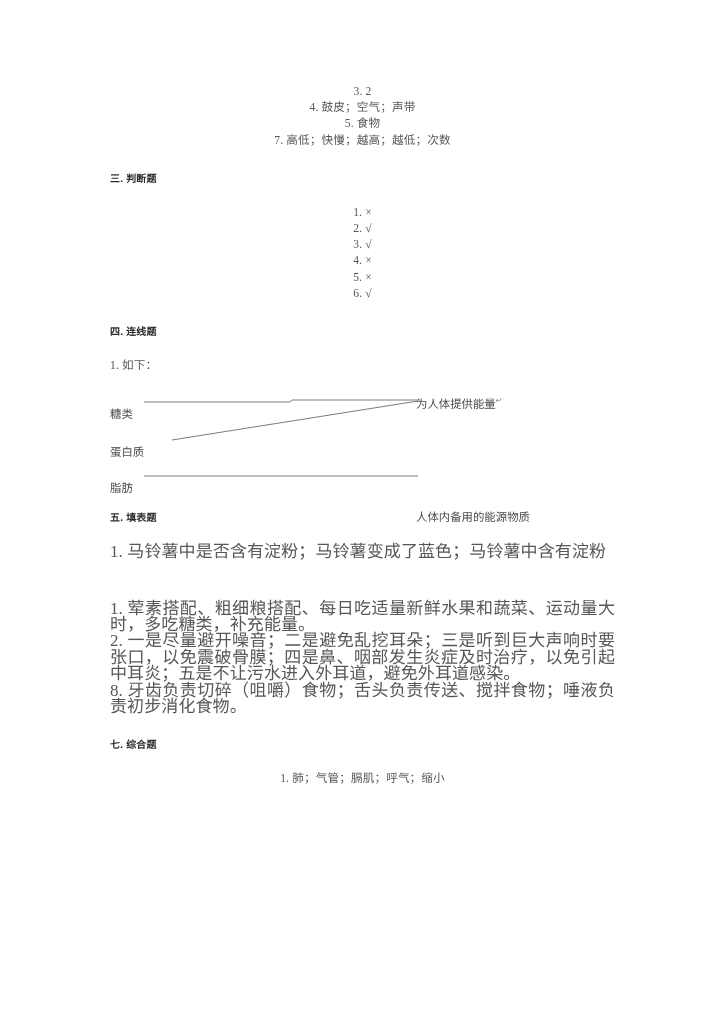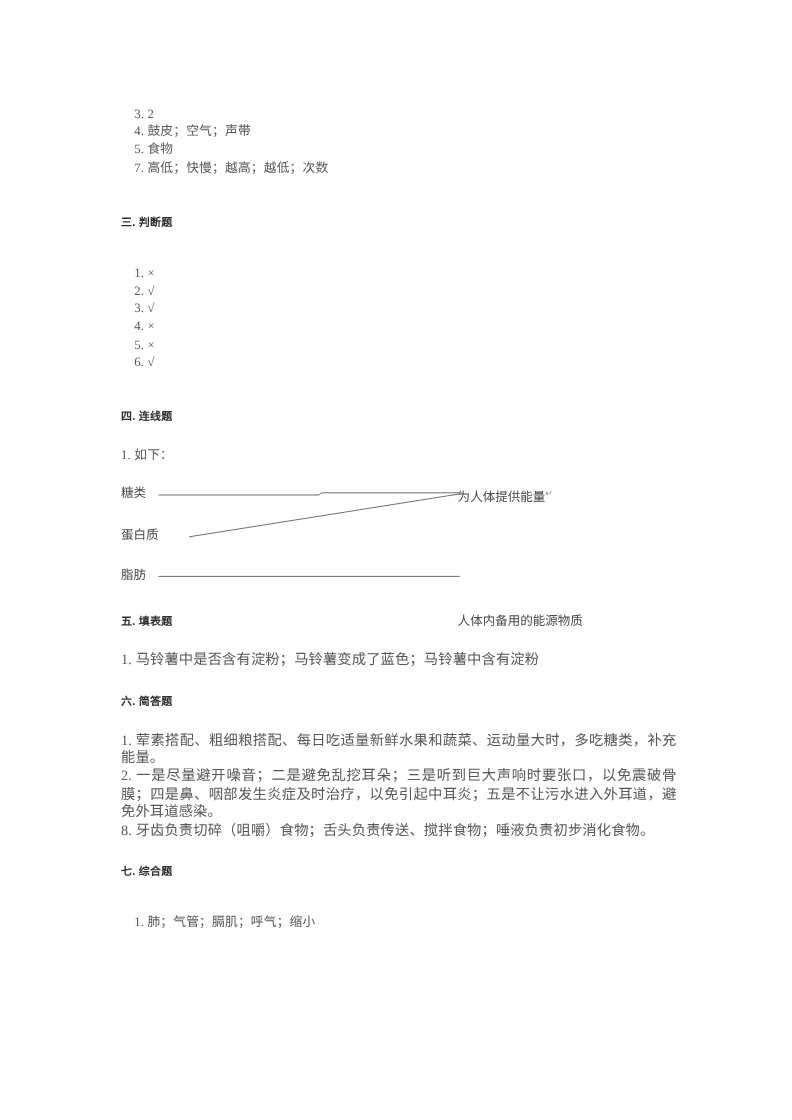--- a/index.html
+++ b/index.html
@@ -34,40 +34,41 @@
 
   
   .ans-line {
     font-size: 11.6px;
     line-height: 16.2px;
     color: #575757;
     letter-spacing: 0.15px;
     white-space: pre-wrap;
   }
   .ans-block {
-    margin: 12px;
+    margin: 0;
     padding: 0;
+    text-align: center;
   }
 
   
   .heading {
     font-family: "Liberation Sans", "DejaVu Sans", sans-serif;
     font-weight: bold;
     font-size: 10px;
     line-height: 16px;
     color: #2e2e2e;
     letter-spacing: 0.2px;
   }
   .gap-before-heading { height: 22px; }
   .gap-after-heading  { height: 18px; }
   .gap-small          { height: 12px; }
 
   
   .para {
-    font-size: 13px;
+    font-size: 17px;
     line-height: 16.4px;
     color: #575757;
     text-align: justify;
     text-justify: inter-character;
     letter-spacing: 0.1px;
     margin: 0;
   }
 
   
   .match-wrap {
@@ -85,21 +86,21 @@
     overflow: visible;
   }
   .match-label {
     position: absolute;
     font-size: 11.4px;
     line-height: 13px;
     color: #4a4a4a;
     font-family: "Liberation Sans", "DejaVu Sans", sans-serif;
     white-space: nowrap;
   }
-  .ml-left  { text-align: right; }
+  .ml-left  { text-align: right; margin-top: 13px; }
   .ml-right { text-align: right; }
   .pilcrow {
     font-size: 8px;
     color: #8a8a8a;
     vertical-align: super;
   }
 </style>
 </head>
 <body>
 
@@ -147,21 +148,20 @@
       <span class="match-label ml-right" style="left:306px; top:6px;"><span>为人体提供能量</span><span class="pilcrow">↵</span></span>
       <span class="match-label ml-right" style="left:306px; top:81px;margin-top:42px;">人体内备用的能源物质</span>
     </div>
 
     <div class="gap-small"></div>
     <div class="heading">五. 填表题</div>
     <div class="gap-after-heading"></div>
     <div class="para">1. 马铃薯中是否含有淀粉；马铃薯变成了蓝色；马铃薯中含有淀粉</div>
 
     <div class="gap-before-heading"></div>
-    <div class="heading">六. 简答题</div>
     <div class="gap-after-heading"></div>
     <div class="para">1. 荤素搭配、粗细粮搭配、每日吃适量新鲜水果和蔬菜、运动量大时，多吃糖类，补充能量。</div>
     <div class="para">2. 一是尽量避开噪音；二是避免乱挖耳朵；三是听到巨大声响时要张口，以免震破骨膜；四是鼻、咽部发生炎症及时治疗，以免引起中耳炎；五是不让污水进入外耳道，避免外耳道感染。</div>
     <div class="para">8. 牙齿负责切碎（咀嚼）食物；舌头负责传送、搅拌食物；唾液负责初步消化食物。</div>
 
     <div class="gap-before-heading"></div>
     <div class="heading">七. 综合题</div>
     <div class="gap-after-heading"></div>
     <div class="ans-block">
       <div class="ans-line">1. 肺；气管；膈肌；呼气；缩小</div>

